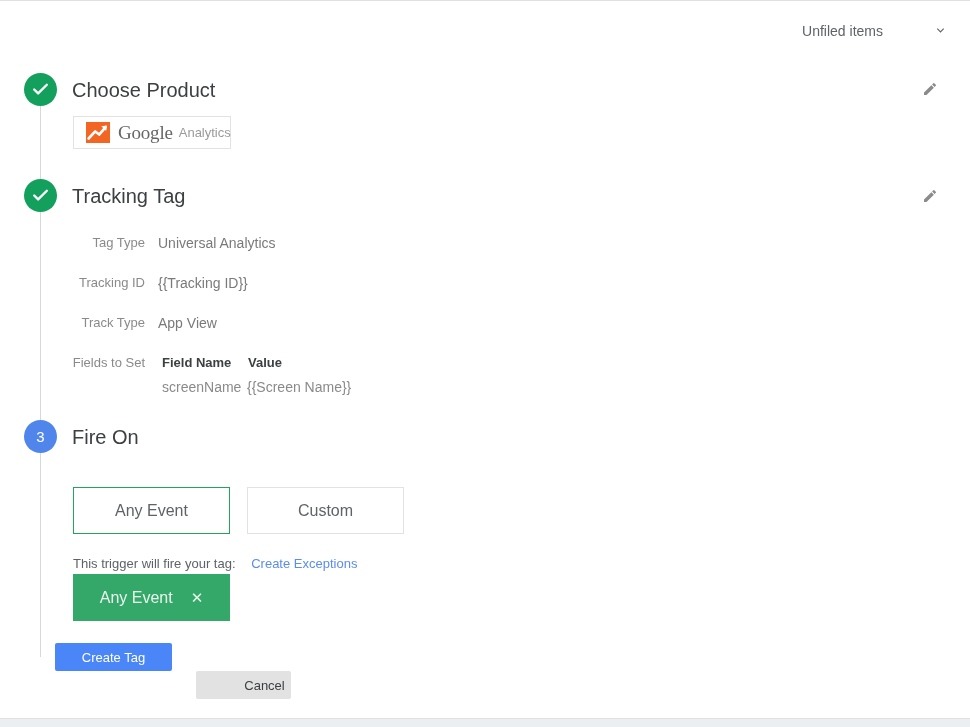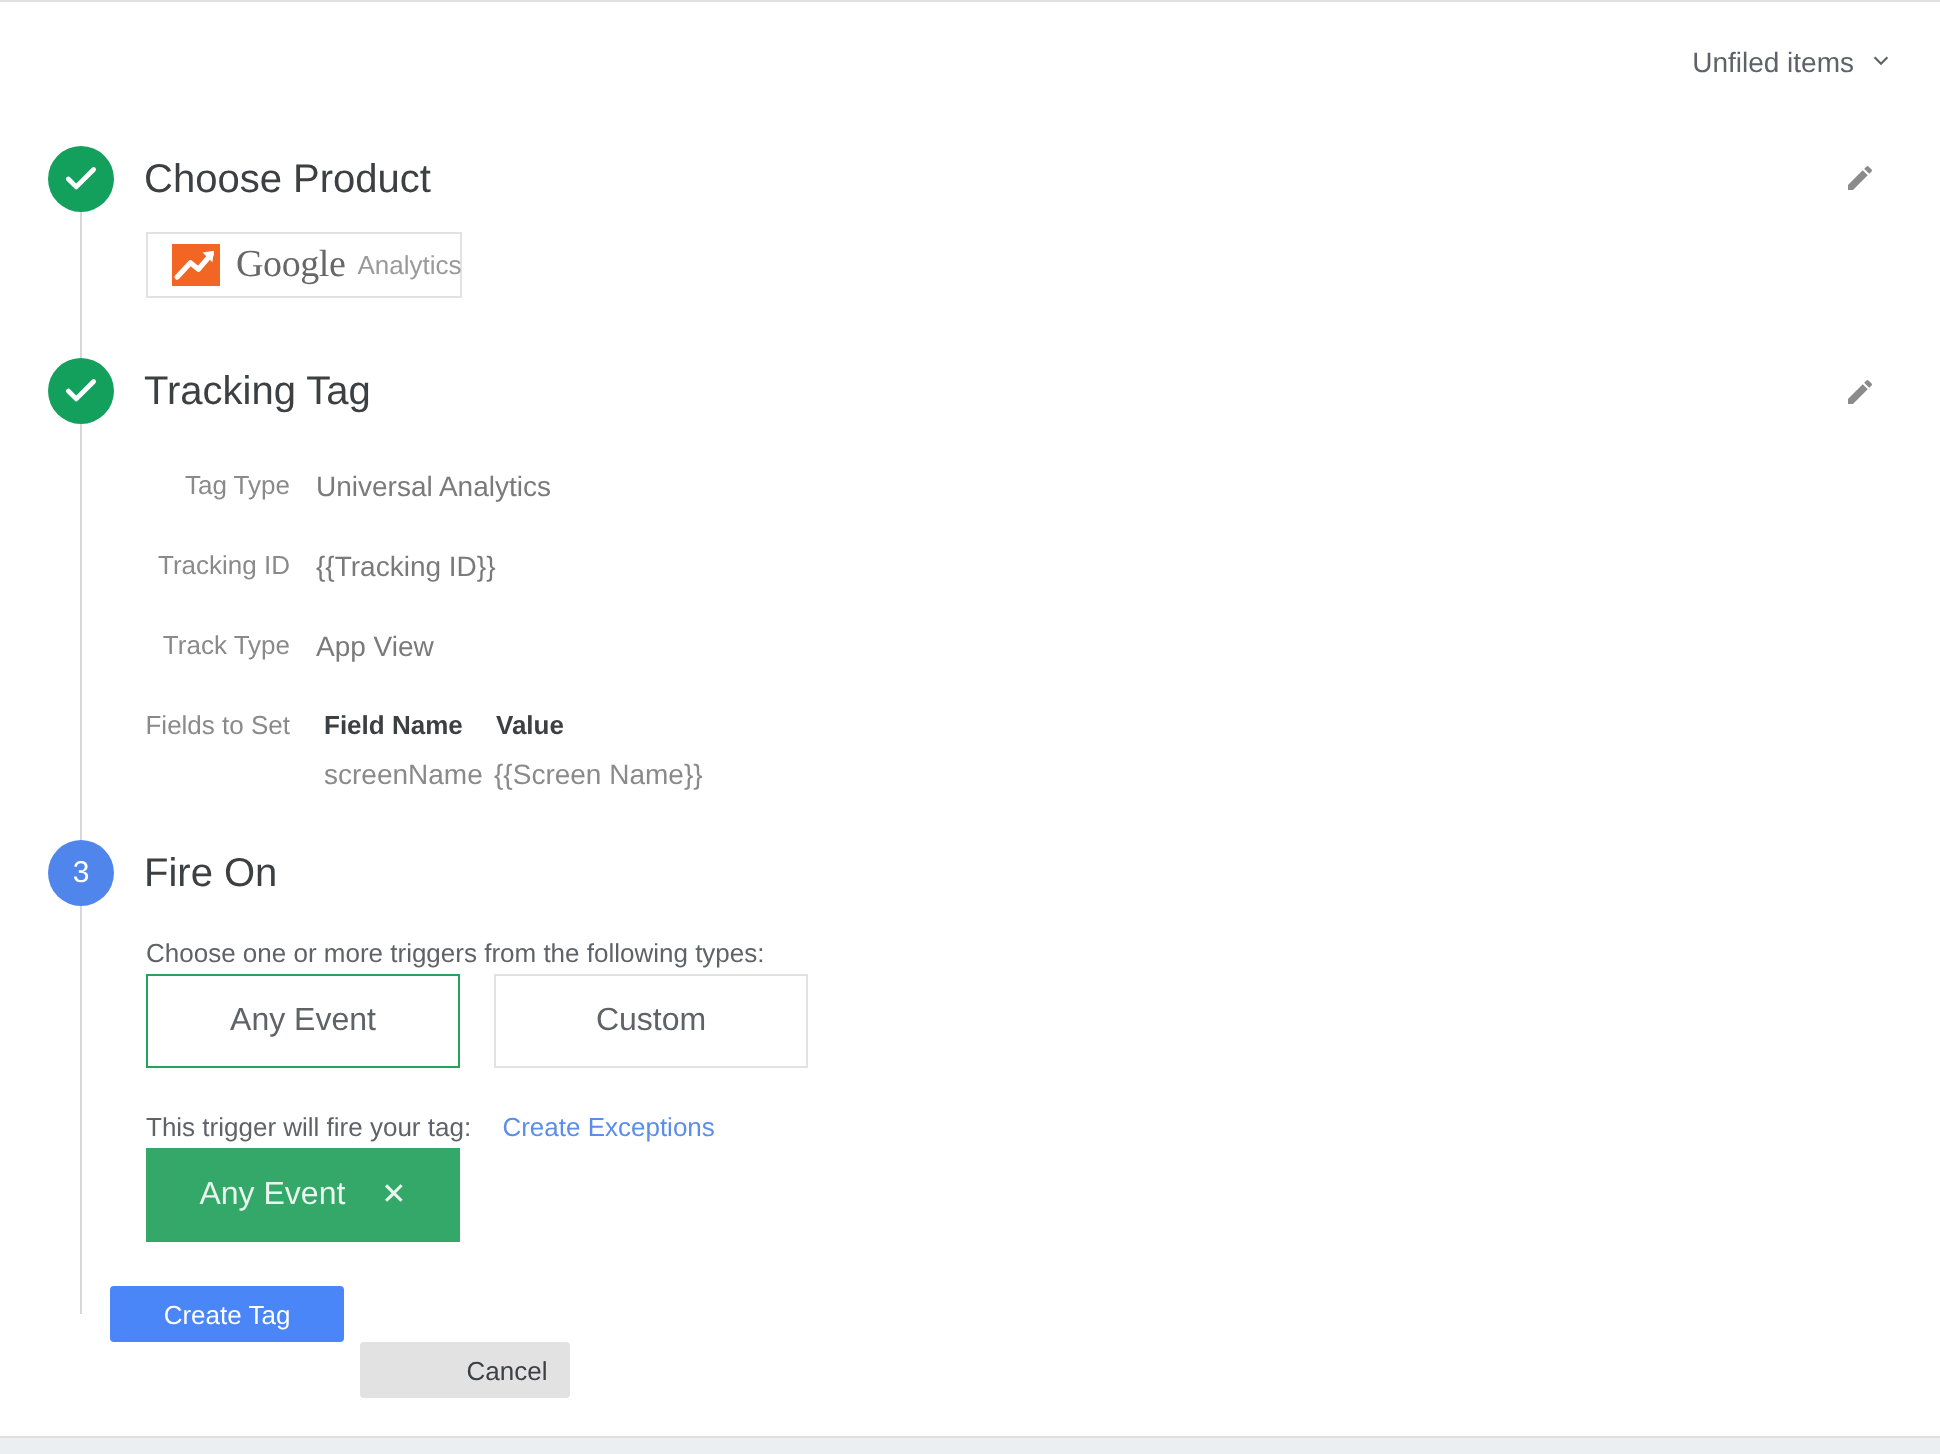--- a/index.html
+++ b/index.html
@@ -45,20 +45,21 @@
   .title-pencil { margin-left: 9px; margin-top: 4px; }
 
   .workspace-select {
     position: absolute;
     right: 24px; top: 22px;
     display: flex;
     align-items: flex-start;
     font-size: 14px;
     color: #5f6368;
     cursor: pointer;
+    gap: 44px;
   }
   .chev {
     margin-left: 8px;
     width: 11px; height: 11px;
     display: inline-block;
   }
 
   
   .rail {
     position: absolute;
@@ -296,35 +297,34 @@
   <div class="cfg-row" style="top:377px">
     <span class="fields-cell" style="left:162px">screenName</span>
     <span class="fields-cell" style="left:247px">{{Screen Name}}</span>
   </div>
 
   <div class="step" style="top:0">
     <div class="bullet num" style="top:419px">3</div>
     <div class="step-title" style="top:423px">Fire On</div>
   </div>
 
-  <div class="hint" style="top:467px">Choose one or more triggers from the following types:</div>
 
   <div class="trig sel" style="left:73px; top:486px; width:157px;">
     <span>Any Event</span>
   </div>
   <div class="trig unsel" style="left:247px; top:486px; width:157px;">
     <span>Custom</span>
   </div>
 
   <div class="hint" style="top:554px">
     <span>This trigger will fire your tag:</span>
     <span class="link" style="margin-left:12px">Create Exceptions</span>
   </div>
 
   <div class="chip" style="top:573px">
     <span>Any Event</span>
     <span class="chip-x">✕</span>
   </div>
 
   <button class="btn btn-primary" style="left:55px; top:642px; width:117px;">Create Tag</button>
-  <button class="btn btn-secondary" style="left:180px; top:670px; width:105px;padding-left:48px;">Cancel</button>
+  <button class="btn btn-secondary" style="left:196px; top:670px; width:95px;padding-left:48px;">Cancel</button>
 
 </div>
 
 </body></html>

